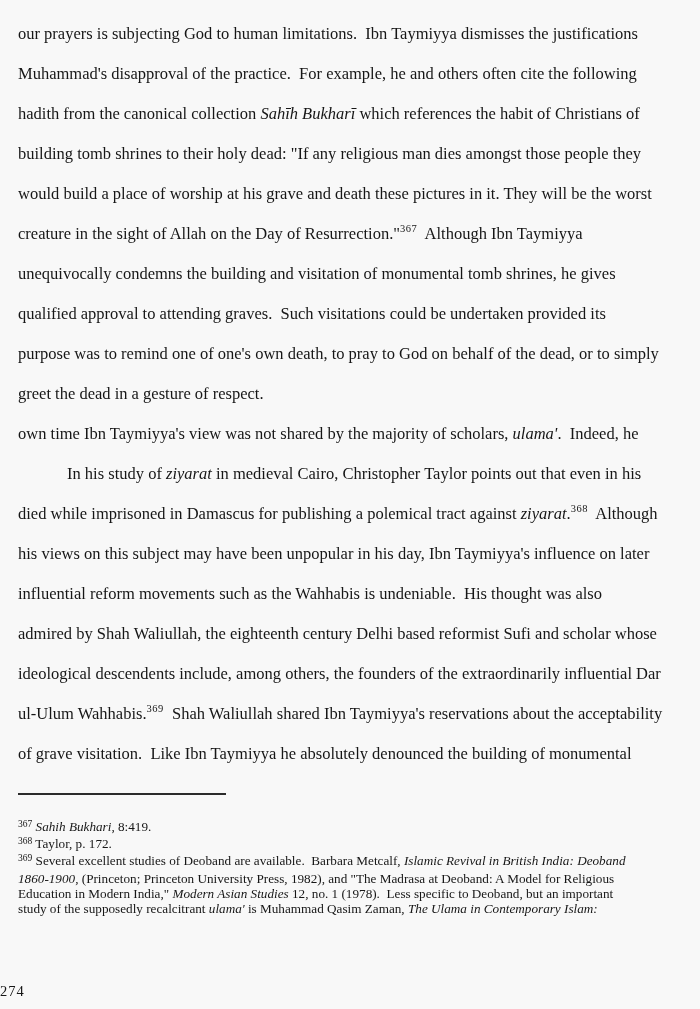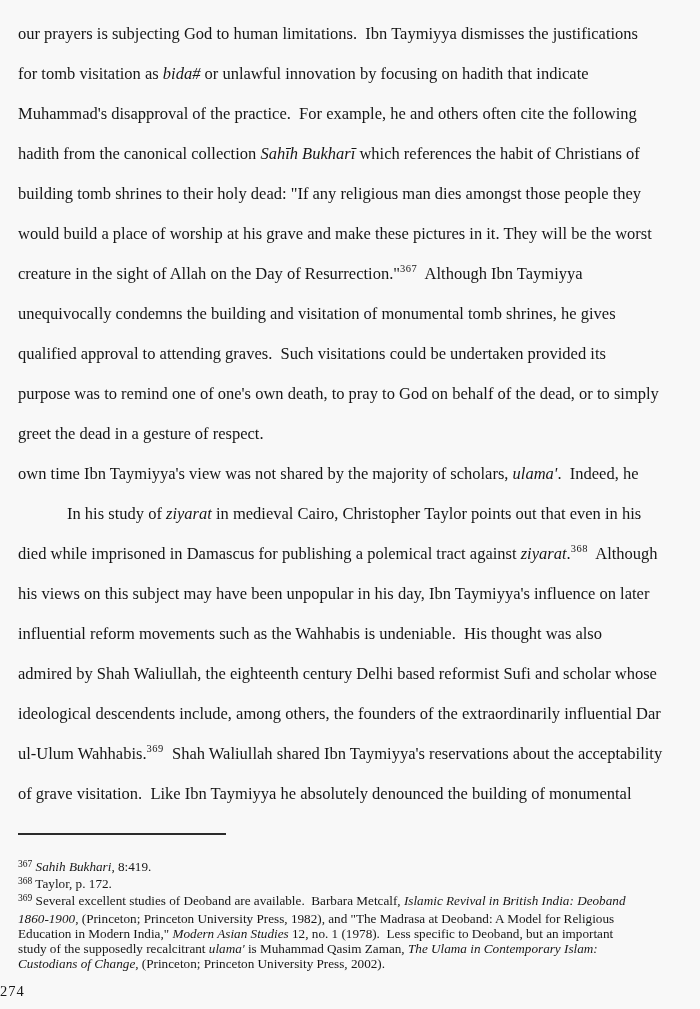--- a/index.html
+++ b/index.html
@@ -58,25 +58,24 @@
     font-size: 14.5px;
     letter-spacing: 1px;
   }
 </style>
 </head>
 <body>
 
 <div class="page">
   <div class="body-text">
       <div class="line"><span>our prayers is subjecting God to human limitations.  Ibn Taymiyya dismisses the justifications</span></div>
-      <div class="line"><span>for tomb visitation as </span><span class="i">bida#</span><span> or unlawful innovation by focusing on hadith that indicate</span></div>
       <div class="line"><span>Muhammad's disapproval of the practice.  For example, he and others often cite the following</span></div>
       <div class="line"><span>hadith from the canonical collection </span><span class="i">Sahīh Bukharī</span><span> which references the habit of Christians of</span></div>
       <div class="line"><span>building tomb shrines to their holy dead: "If any religious man dies amongst those people they</span></div>
-      <div class="line"><span>would build a place of worship at his grave and make these pictures in it. They will be the worst</span></div>
+      <div class="line"><span>would build a place of worship at his grave and death these pictures in it. They will be the worst</span></div>
       <div class="line"><span>creature in the sight of Allah on the Day of Resurrection."</span><span class="sup">367</span><span>  Although Ibn Taymiyya</span></div>
       <div class="line"><span>unequivocally condemns the building and visitation of monumental tomb shrines, he gives</span></div>
       <div class="line"><span>qualified approval to attending graves.  Such visitations could be undertaken provided its</span></div>
       <div class="line"><span>purpose was to remind one of one's own death, to pray to God on behalf of the dead, or to simply</span></div>
       <div class="line"><span>greet the dead in a gesture of respect.</span></div>
       <div class="line"><span>own time Ibn Taymiyya's view was not shared by the majority of scholars, </span><span class="i">ulama'</span><span>.  Indeed, he</span></div>
       <div class="line indent"><span>In his study of </span><span class="i">ziyarat</span><span> in medieval Cairo, Christopher Taylor points out that even in his</span></div>
       <div class="line"><span>died while imprisoned in Damascus for publishing a polemical tract against </span><span class="i">ziyarat</span><span>.</span><span class="sup">368</span><span>  Although</span></div>
       <div class="line"><span>his views on this subject may have been unpopular in his day, Ibn Taymiyya's influence on later</span></div>
       <div class="line"><span>influential reform movements such as the Wahhabis is undeniable.  His thought was also</span></div>
@@ -86,16 +85,15 @@
       <div class="line"><span>of grave visitation.  Like Ibn Taymiyya he absolutely denounced the building of monumental</span></div>
     </div>
   <div class="footnote-sep"></div>
   <div class="footnotes">
       <div class="fline"><span class="fmark">367</span> <span class="i">Sahih Bukhari</span><span>, 8:419.</span></div>
       <div class="fline"><span class="fmark">368</span> <span>Taylor, p. 172.</span></div>
       <div class="fline"><span class="fmark">369</span> <span>Several excellent studies of Deoband are available.  Barbara Metcalf, </span><span class="i">Islamic Revival in British India: Deoband</span></div>
       <div class="fline"><span class="i">1860-1900</span><span>, (Princeton; Princeton University Press, 1982), and "The Madrasa at Deoband: A Model for Religious</span></div>
       <div class="fline"><span>Education in Modern India," </span><span class="i">Modern Asian Studies</span><span> 12, no. 1 (1978).  Less specific to Deoband, but an important</span></div>
       <div class="fline"><span>study of the supposedly recalcitrant </span><span class="i">ulama'</span><span> is Muhammad Qasim Zaman, </span><span class="i">The Ulama in Contemporary Islam:</span></div>
-      <div class="fline"><span class="i">Custodians of Change</span><span>, (Princeton; Princeton University Press, 2002).</span></div>
     </div>
   <div class="page-number">274</div>
 </div>
 
 </body></html>

